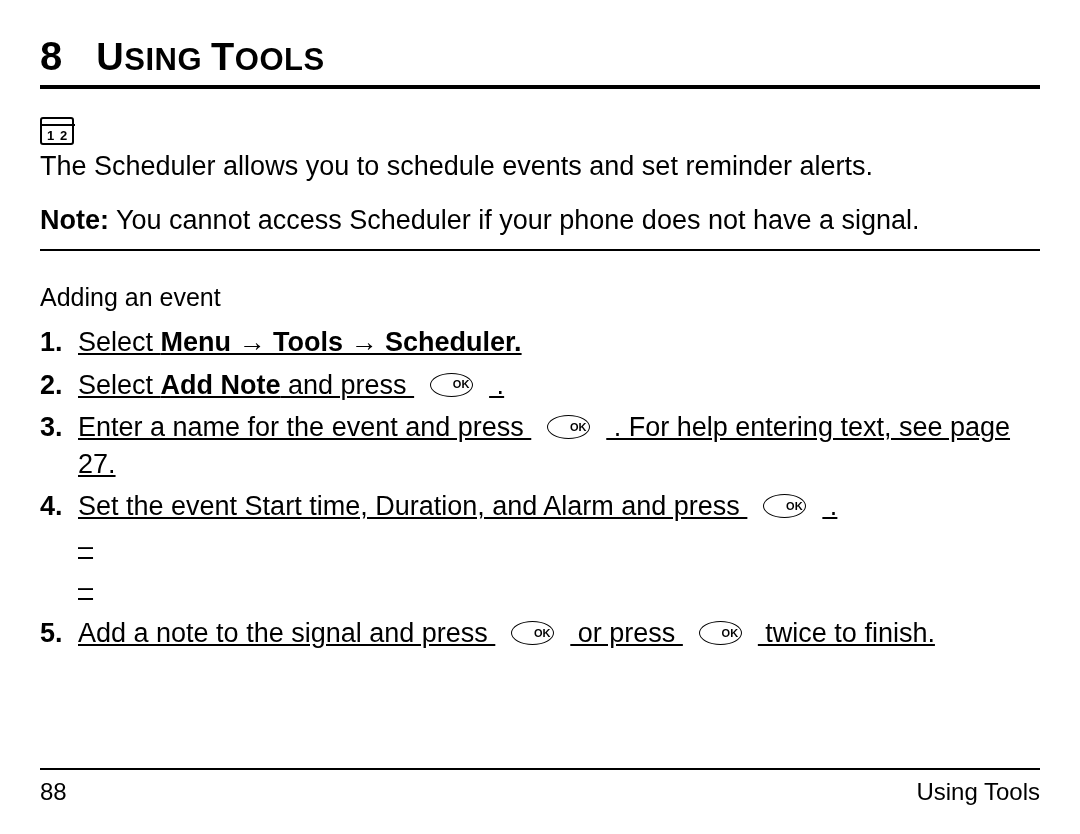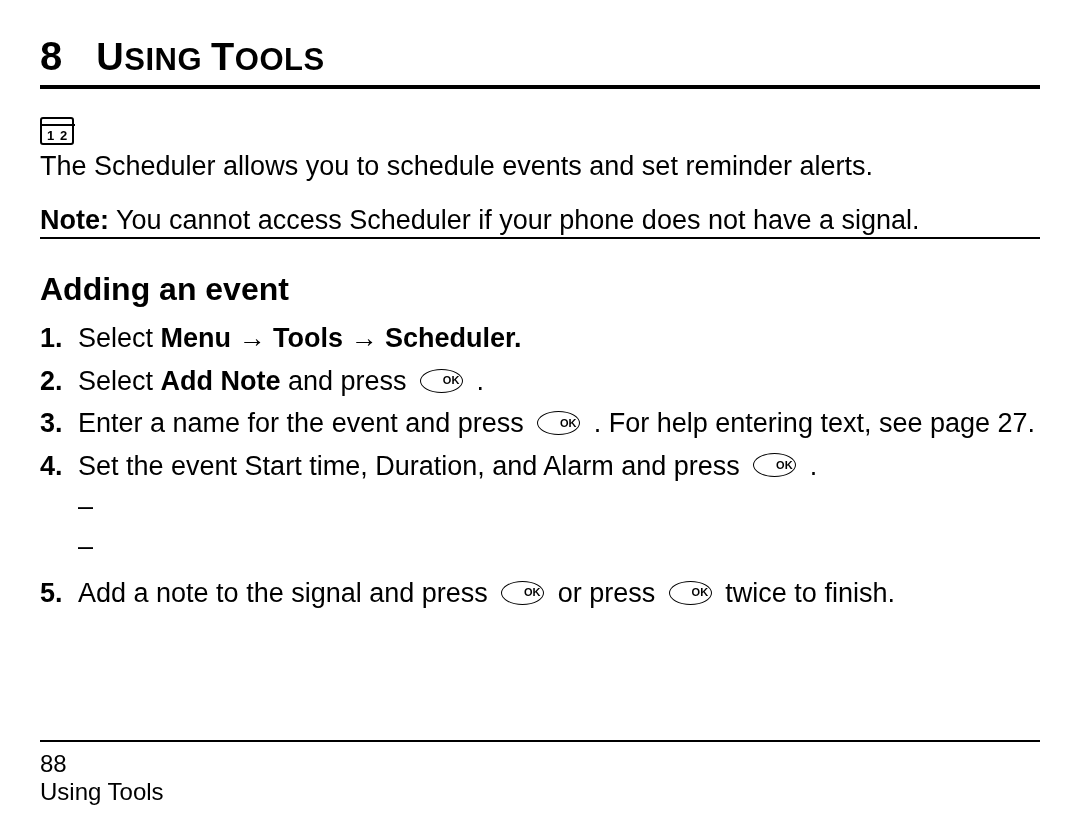--- a/index.html
+++ b/index.html
@@ -45,48 +45,47 @@
   .cal-icon::before{
     content:"";
     position:absolute;left:-2.5px;right:-2.5px;top:5px;
     border-top:2px solid #000;
   }
   .cal-icon span{
     font-size:13px;font-weight:700;line-height:1;
     position:relative;top:4px;
   }
   .body-text{font-size:27px;line-height:1.28;margin:0 0 20px 0;}
-  .note-line{font-size:27px;line-height:1.25;margin:0;border-bottom:2px solid #000;margin-bottom:32px;}
-  .subheading{font-size:32px;font-weight:700;margin:0 0 12px 0;}
+  .note-line{font-size:27px;line-height:1.25;margin:0;border-bottom:2px solid #000;padding-bottom:12px;margin-bottom:32px;}
+  .subheading{font-size:25px;font-weight:400;margin:0 0 12px 0;}
   ol.steps{list-style:none;margin:0;padding:0;font-size:27px;line-height:1.35;}
   ol.steps>li{display:flex;margin-bottom:6px;}
   ol.steps>li>.num{font-weight:700;min-width:38px;}
-  ol.steps>li>.txt{flex:1;}
+  ol.steps>li>.txt{flex:1;text-decoration:underline;}
   .sub-list{margin:4px 0 4px 0;}
   .sub-list .dash-row{display:flex;margin-bottom:4px;}
   .sub-list .dash{min-width:38px;text-align:left;}
   .ok-btn{
     display:inline-flex;align-items:center;justify-content:center;
     width:22px;height:22px;border:1.5px solid #000;border-radius:50%;
-    vertical-align:middle;position:relative;top:-2px;margin:0 6px;
+    vertical-align:middle;position:relative;top:-2px;margin:0 16px;
     font-size:11px;font-weight:700;padding-left:19px;
   }
   .nav-btn{
     display:inline-flex;align-items:center;justify-content:center;
     width:22px;height:22px;border:1.5px solid #000;border-radius:50%;
     vertical-align:middle;position:relative;top:-2px;margin:0 2px;
   }
   .nav-btn span{width:6px;height:6px;background:#000;border-radius:50%;}
   .footer{
     position:absolute;left:40px;right:40px;bottom:28px;
     border-top:2px solid #000;
     padding-top:8px;
     display:flex;justify-content:space-between;
     font-size:24px;
-    flex-direction:column;
   }
 </style>
 </head>
 <body>
 
 <div class="chapter-line">
   <span class="chapter-num">8</span>
   <span class="chapter-title">
     <span>U</span><span class="sc-cap" style="font-size:31px">SING </span><span>T</span><span class="sc-cap" style="font-size:31px">OOLS</span>
   </span>

